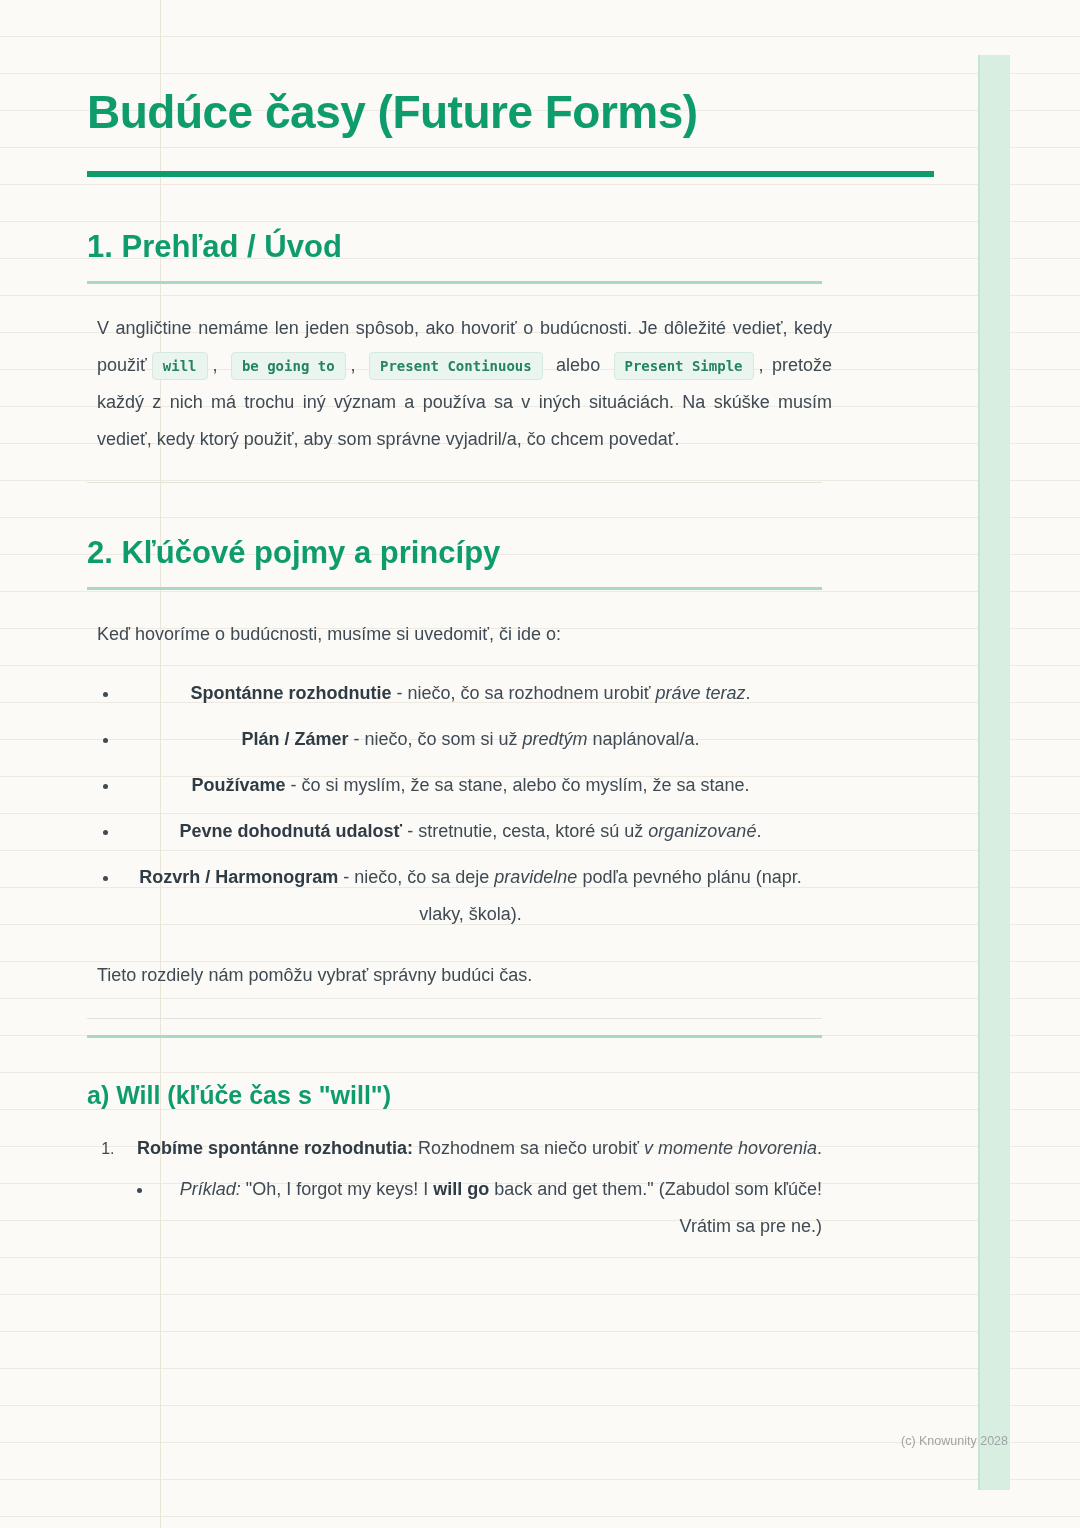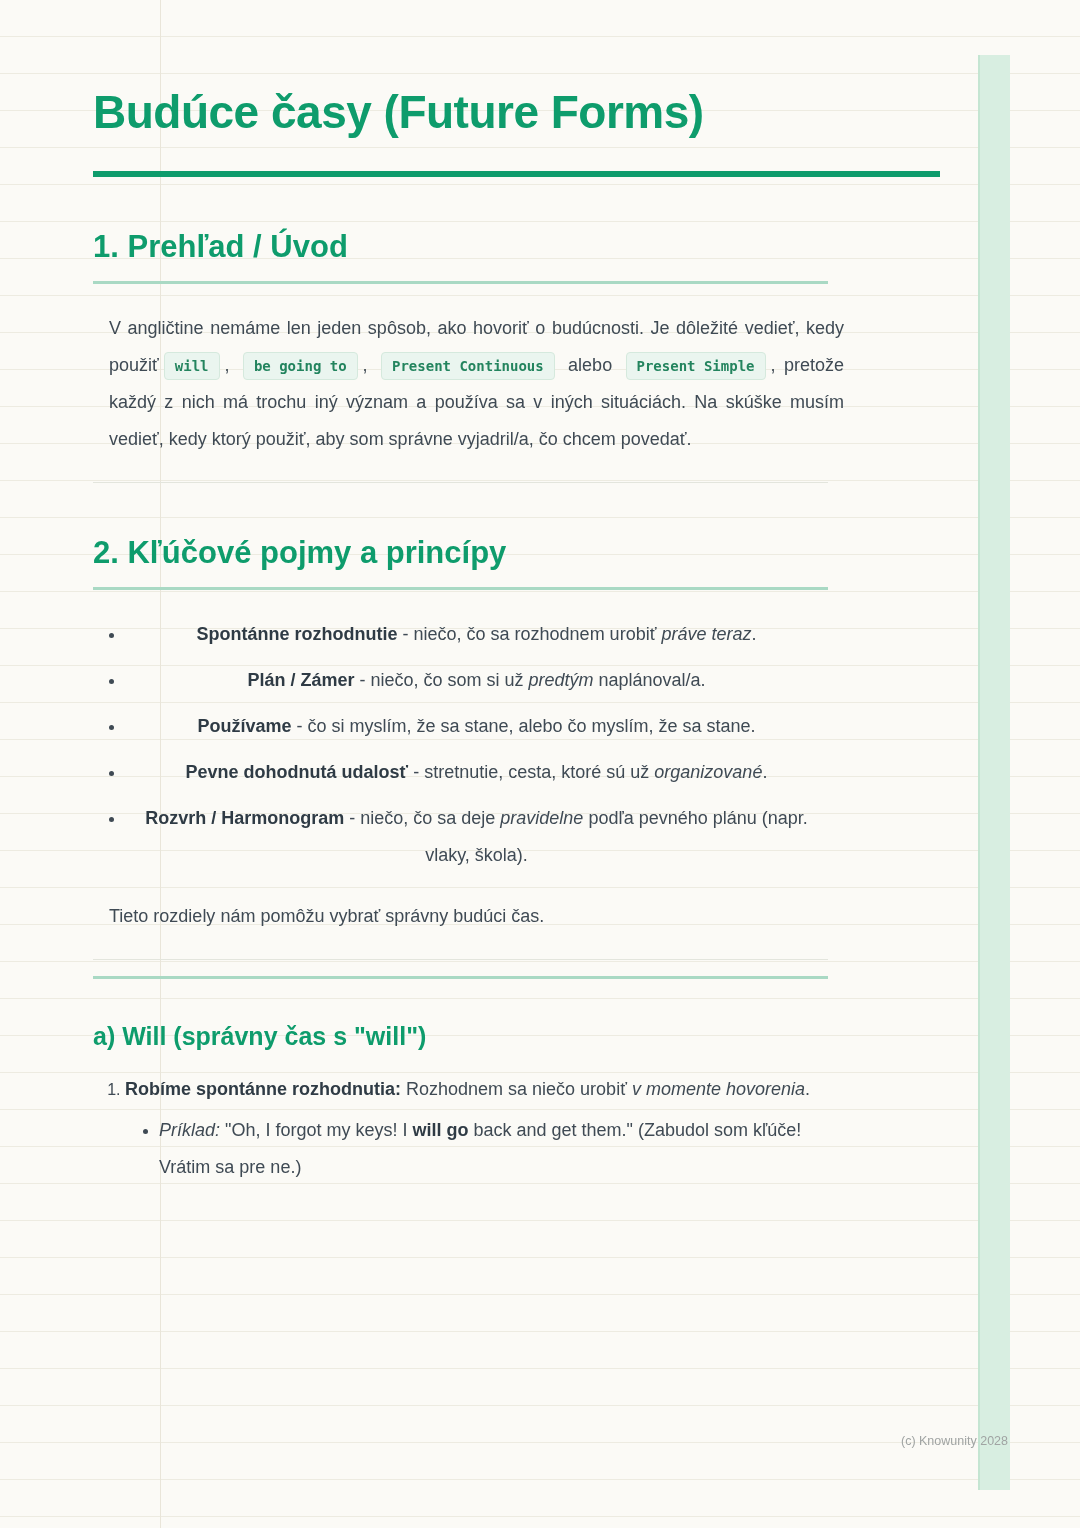--- a/index.html
+++ b/index.html
@@ -28,21 +28,21 @@
   }
   .green-strip {
     position: absolute;
     left: 978px; top: 55px;
     width: 32px; height: 1435px;
     background: #d8eee1;
     border-left: 2px solid #c4e5d2;
   }
   .content {
     position: absolute;
-    left: 93px; top: 86px;
+    left: 87px; top: 86px;
     width: 847px;
   }
   .doc-title {
     margin: 0;
     font-size: 46px;
     line-height: 1.16;
     font-weight: 700;
     letter-spacing: -0.5px;
     color: #0e9c6c;
   }
@@ -69,21 +69,21 @@
   }
   .h3 {
     margin: 42px 0 0 0;
     font-size: 25px;
     line-height: 30px;
     font-weight: 700;
     color: #0e9c6c;
   }
   .para {
     width: 735px;
-    margin: 16px;
+    margin: 10px;
     font-size: 18px;
     line-height: 37px;
     color: #3f4a54;
   }
   .justify { text-align: justify; }
   .section-sep {
     width: 735px;
     border: none;
     border-top: 1px solid #e3e5dd;
     margin: 24px 0 0 0;
@@ -123,20 +123,21 @@
   ol.num-list > li::marker,
   ul.nested > li::marker {
     color: #3f4a54;
     font-size: 16px;
   }
   ol.num-list {
     width: 735px;
     margin: 20px 0 0 0;
     padding-left: 32px;
     list-style: decimal;
+    text-align: right;
   }
   ol.num-list > li {
     font-size: 18px;
     line-height: 37px;
   }
   ul.nested {
     margin: 4px 0 0 0;
     padding-left: 34px;
     list-style: disc;
   }
@@ -169,36 +170,37 @@
     <h2 class="h2">1. Prehľad / Úvod</h2>
     <div class="h2-rule"></div>
 
     <p class="para justify"><span>V angličtine nemáme len jeden spôsob, ako hovoriť o budúcnosti. Je dôležité vedieť, kedy použiť</span><span class="chip">will</span><span>,</span> <span class="chip">be going to</span><span>,</span> <span class="chip">Present Continuous</span> <span>alebo</span> <span class="chip">Present Simple</span><span>, pretože každý z nich má trochu iný význam a používa sa v iných situáciách. Na skúške musím vedieť, kedy ktorý použiť, aby som správne vyjadril/a, čo chcem povedať.</span></p>
 
     <hr class="section-sep">
 
     <h2 class="h2 mt-sec">2. Kľúčové pojmy a princípy</h2>
     <div class="h2-rule"></div>
 
+    <p class="para">Keď hovoríme o budúcnosti, musíme si uvedomiť, či ide o:</p>
 
     <ul class="key-list">
       <li><span class="bold">Spontánne rozhodnutie</span><span> - niečo, čo sa rozhodnem urobiť </span><span class="italic">práve teraz</span><span>.</span></li>
       <li><span class="bold">Plán / Zámer</span><span> - niečo, čo som si už </span><span class="italic">predtým</span><span> naplánoval/a.</span></li>
       <li><span class="bold">Používame</span><span> - čo si myslím, že sa stane, alebo čo myslím, že sa stane.</span><span class="italic"></span><span></span></li>
       <li><span class="bold">Pevne dohodnutá udalosť</span><span> - stretnutie, cesta, ktoré sú už </span><span class="italic">organizované</span><span>.</span></li>
       <li><span class="bold">Rozvrh / Harmonogram</span><span> - niečo, čo sa deje </span><span class="italic">pravidelne</span><span> podľa pevného plánu (napr. vlaky, škola).</span></li>
     </ul>
 
     <p class="para mt-para">Tieto rozdiely nám pomôžu vybrať správny budúci čas.</p>
 
     <hr class="section-sep">
 
     <div class="h2-rule"></div>
 
-    <h3 class="h3">a) Will (správny čas s "will")</h3>
+    <h3 class="h3">a) Will (kľúče čas s "will")</h3>
 
 
     <ol class="num-list">
       <li>
         <span class="bold">Robíme spontánne rozhodnutia:</span><span> Rozhodnem sa niečo urobiť </span><span class="italic">v momente hovorenia</span><span>.</span>
         <ul class="nested">
           <li><span class="italic">Príklad:</span><span> "Oh, I forgot my keys! I </span><span class="bold">will go</span><span> back and get them." (Zabudol som kľúče! Vrátim sa pre ne.)</span></li>
         </ul>
       </li>
     </ol>

